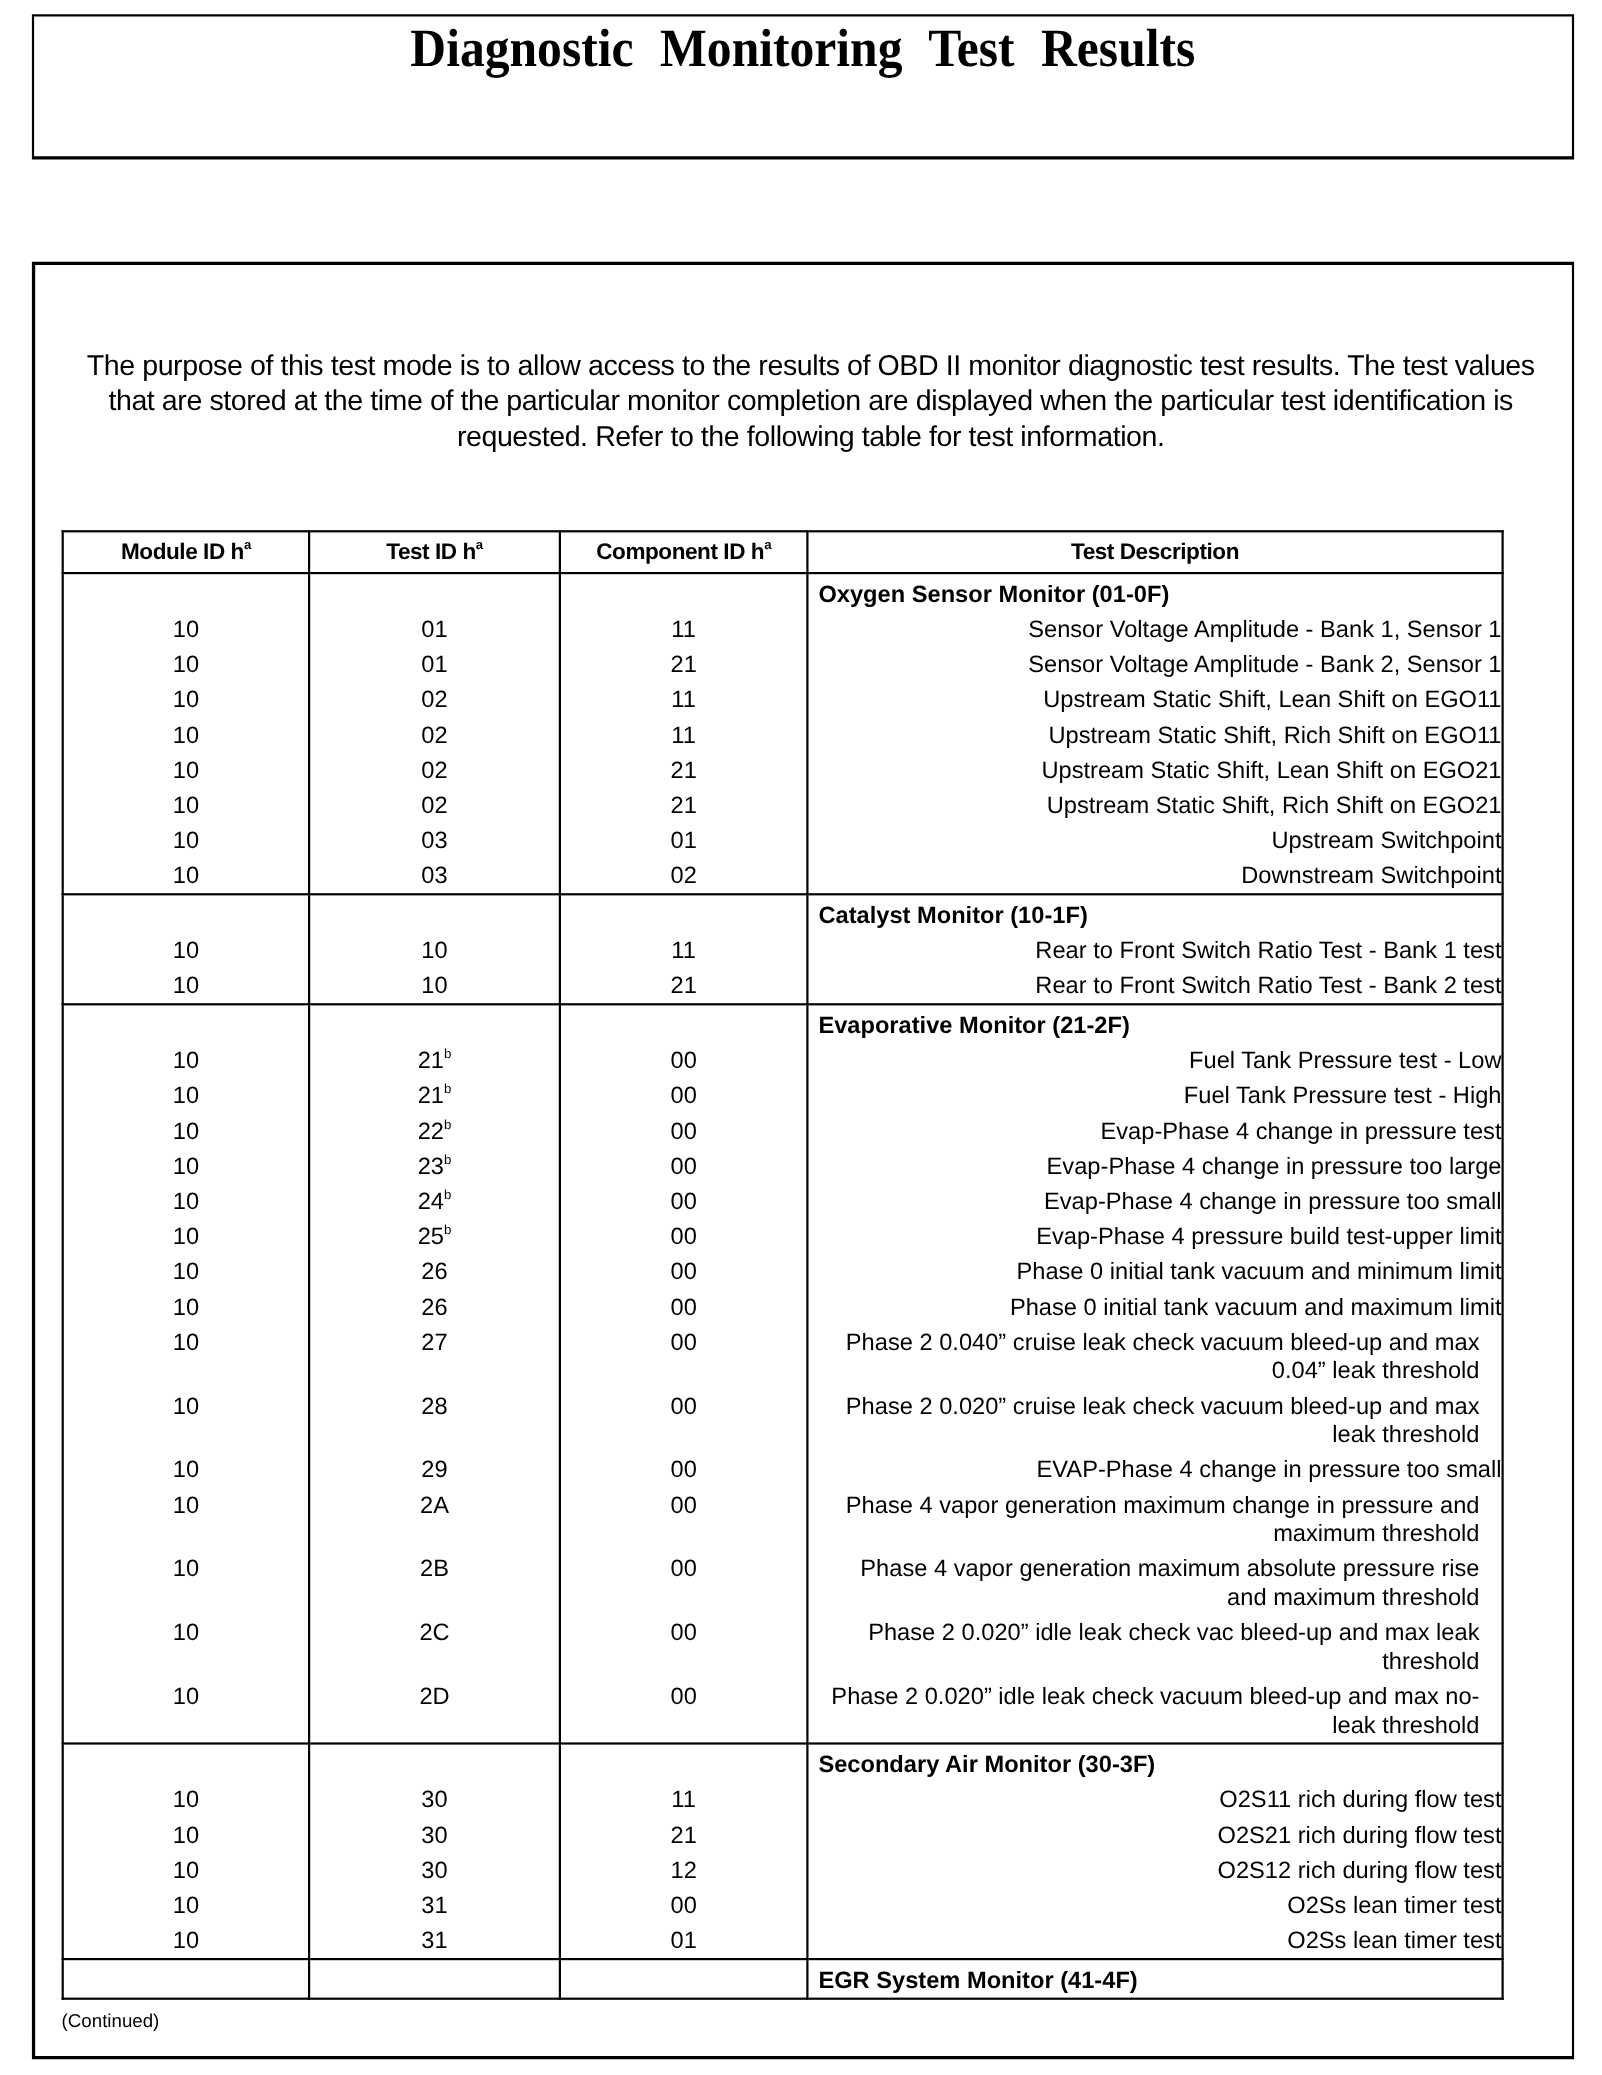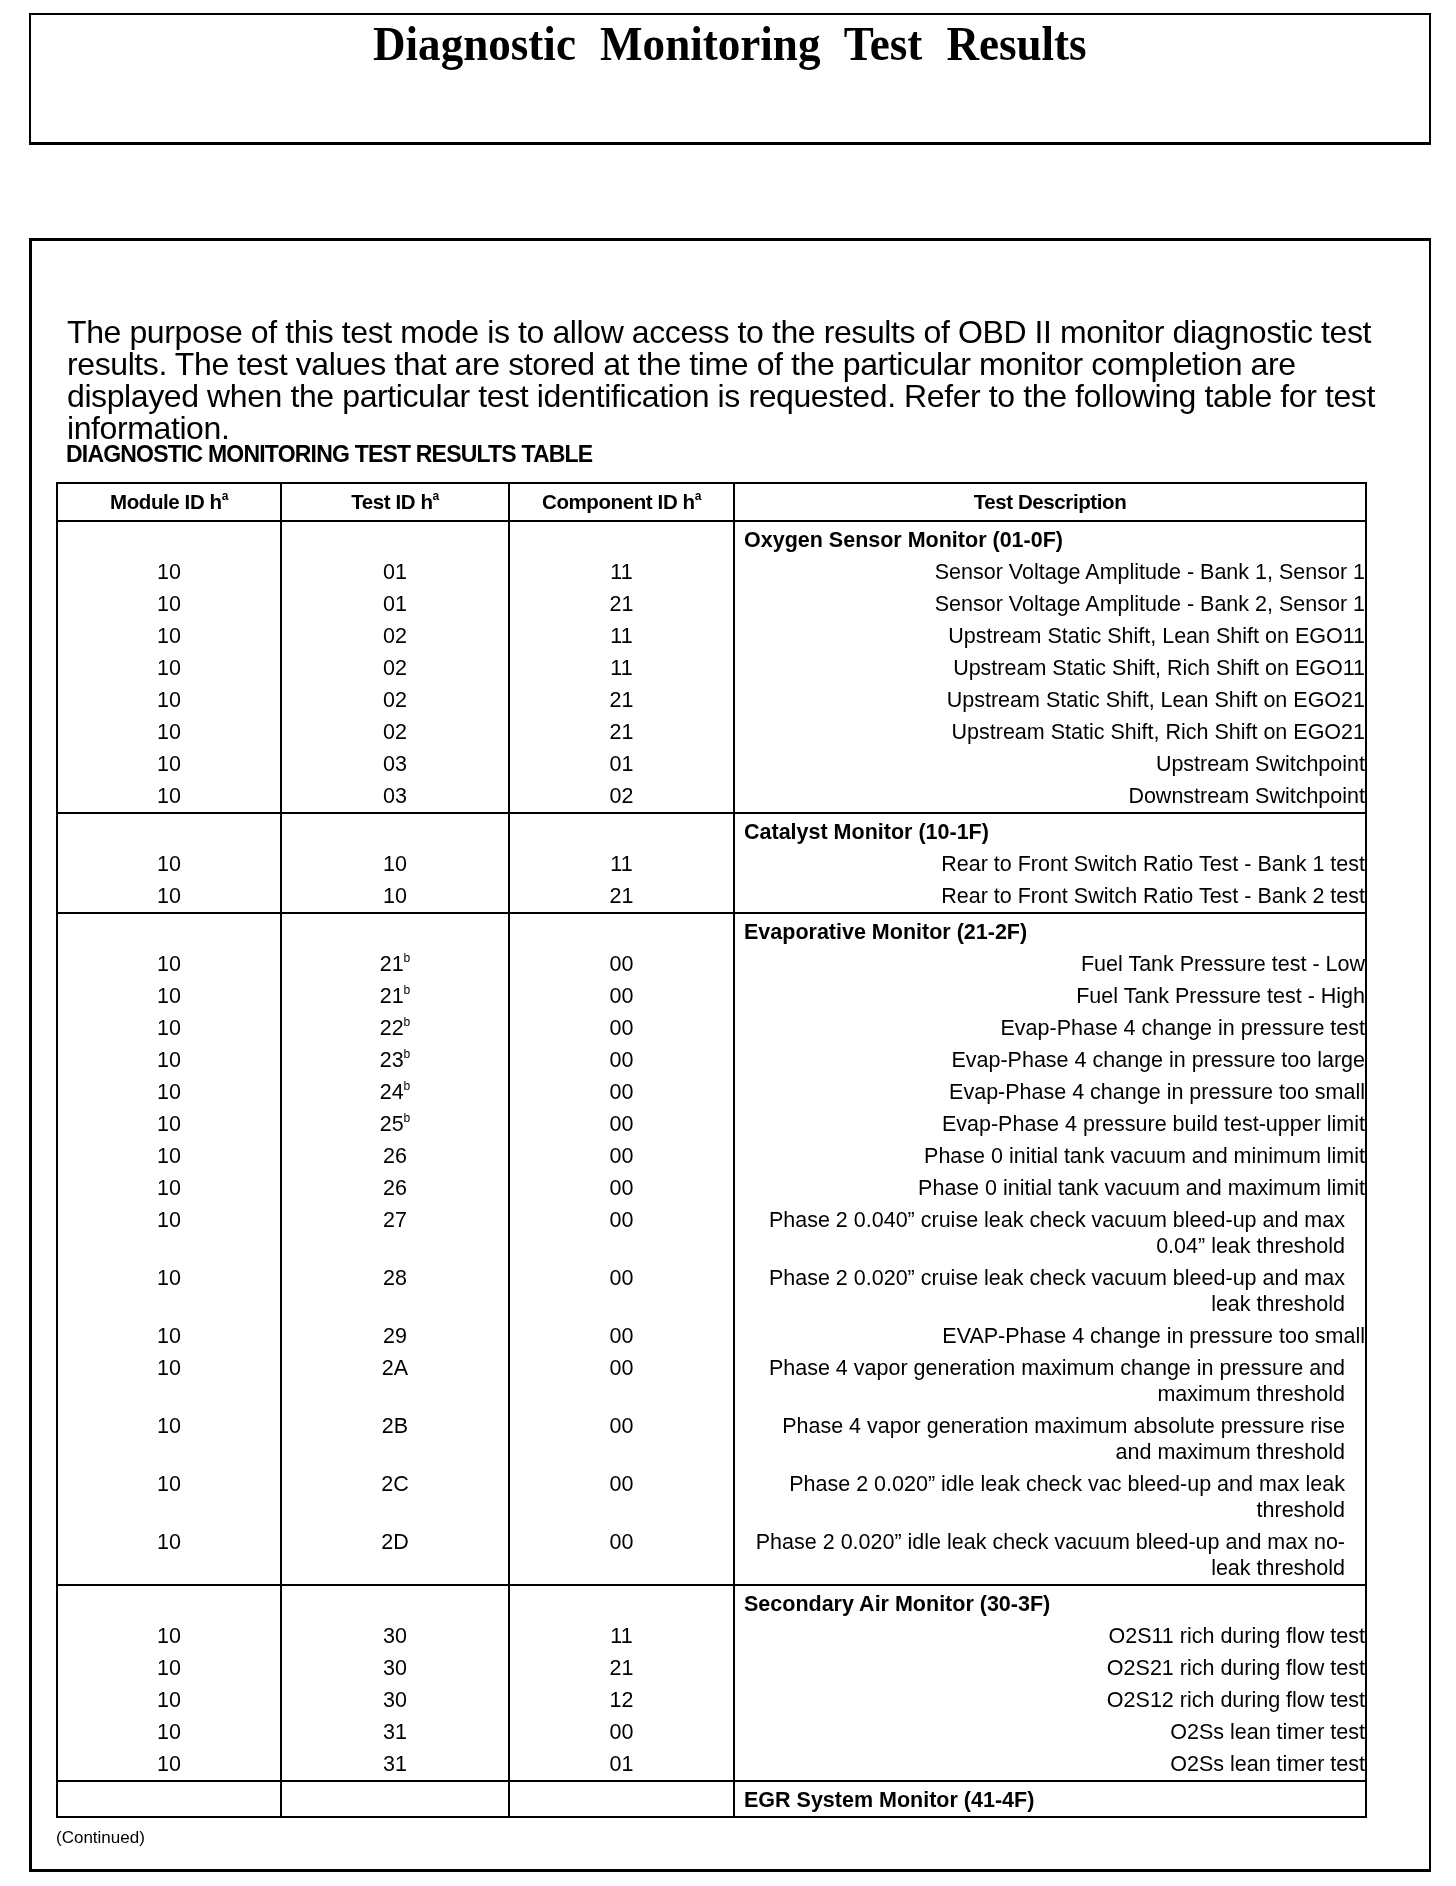--- a/index.html
+++ b/index.html
@@ -1,20 +1,20 @@
 <!DOCTYPE html>
 <html><head>
 <meta charset="utf-8">
 <style>
   html, body { margin: 0; padding: 0; background: #ffffff; }
   body { width: 1456px; height: 1886px; position: relative; color: #000; font-family: "Liberation Sans", sans-serif; }
   .title-box { position: absolute; left: 29px; top: 13px; width: 1402px; height: 132px; border: 2px solid #000; border-bottom-width: 3px; box-sizing: border-box; display: flex; justify-content: center; }
   .title { font-family: "Liberation Serif", serif; font-weight: bold; font-size: 49px; word-spacing: 14px; letter-spacing: 0px; transform: scaleX(0.92); }
   .main-box { position: absolute; left: 29px; top: 238px; width: 1402px; height: 1634px; border: 2px solid #000; border-width: 3px 2px 3px 3px; box-sizing: border-box; }
-  .intro { position: absolute; left: 35px; top: 75px; width: 1340px; font-size: 32px; line-height: 32px; letter-spacing: -0.4px; }
+  .intro { position: absolute; left: 35px; top: 75px; width: 1340px; font-size: 26px; line-height: 32px; letter-spacing: -0.4px; text-align: center; }
   .table-title { position: absolute; left: 34px; top: 200px; font-size: 23px; font-weight: bold; letter-spacing: -0.8px; }
   table { position: absolute; left: 24px; top: 241px; width: 1311px; border-collapse: collapse; font-size: 21.5px; }
   th { border: 2.5px solid #000; font-weight: bold; font-size: 20.5px; height: 36px; padding: 0; letter-spacing: -0.4px; }
   th sup, td sup { font-size: 12px; vertical-align: 9px; line-height: 0; }
   td { border-left: 2.5px solid #000; border-right: 2.5px solid #000; padding: 0; vertical-align: top; }
   tbody.group td { border-bottom: 2.5px solid #000; }
   .col-num { text-align: center; }
   .col-desc { padding-left: 9px; }
   .line { height: 32px; line-height: 32px; white-space: nowrap; }
   .line.two { height: 58px; line-height: 26px; white-space: normal; padding-top: 3px; box-sizing: border-box; }
@@ -25,21 +25,20 @@
 </style>
 </head>
 <body>
 
 <div class="title-box">
   <div class="title">Diagnostic Monitoring Test Results</div>
 </div>
 
 <div class="main-box">
   <p class="intro" style="margin:0">The purpose of this test mode is to allow access to the results of OBD II monitor diagnostic test results. The test values that are stored at the time of the particular monitor completion are displayed when the particular test identification is requested. Refer to the following table for test information.</p>
-  <div class="table-title">DIAGNOSTIC MONITORING TEST RESULTS TABLE</div>
 
   <table>
     <colgroup>
       <col style="width:224px">
         <col style="width:228px">
         <col style="width:225px">
         <col>
     </colgroup>
     <thead>
       <tr>

